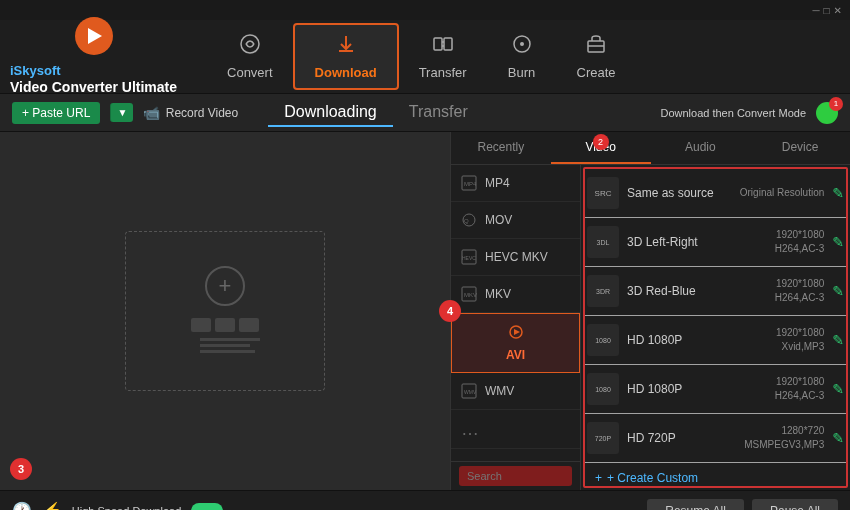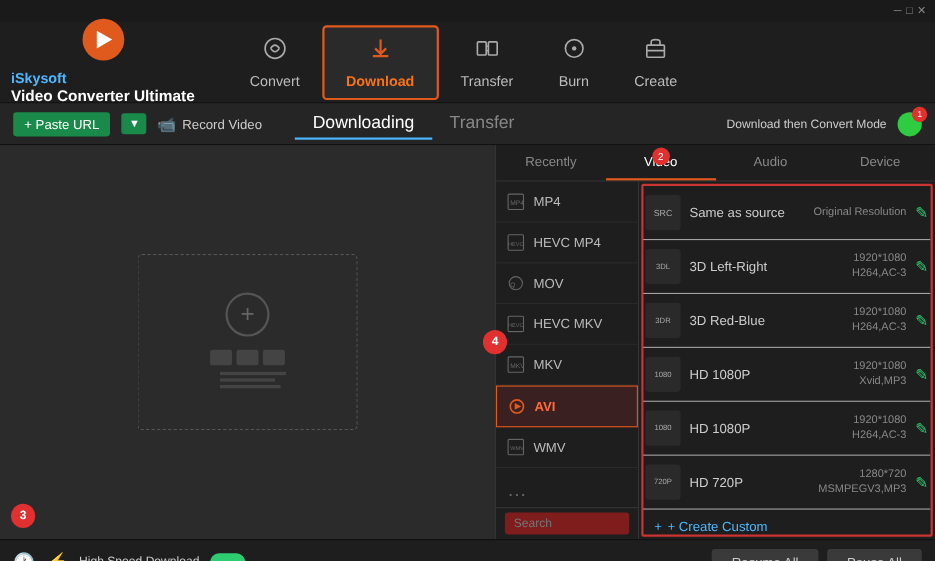--- a/index.html
+++ b/index.html
@@ -47,21 +47,21 @@
     .format-panel { width: 400px; background: #1e1e1e; border-left: 1px solid #333; display: flex; flex-direction: column; }
     .format-tabs { display: flex; border-bottom: 1px solid #333; }
     .format-tab { flex: 1; text-align: center; padding: 8px; font-size: 12px; color: #888; cursor: pointer; border-bottom: 2px solid transparent; }
     .format-tab.active { color: #fff; border-bottom: 2px solid #e05a1e; }
     .format-tab.numbered { position: relative; }
     .format-tab .tab-num { position: absolute; top: 2px; left: 50%; margin-left: -8px; width: 16px; height: 16px; background: #e03030; border-radius: 50%; color: #fff; font-size: 9px; display: flex; align-items: center; justify-content: center; }
 
     
     .format-body { display: flex; flex: 1; overflow: hidden; }
     .format-item { display: flex; align-items: center; gap: 8px; padding: 10px 10px; font-size: 12px; color: #bbb; cursor: pointer; border-bottom: 1px solid #2a2a2a; }
-    .format-item.highlighted { background: #3a2020; color: #ff6b35; border: 1px solid #e05a1e; }
+    .format-item.highlighted { background: #3a2020; color: #ff6b35; border: 1px solid #e05a1e; flex-direction: column; }
     .search-box { padding: 4px 8px; border-top: 1px solid #333; }
     .search-box input { width: 100%; background: #7f1d1d; border: none; color: #ccc; padding: 4px 8px; font-size: 11px; border-radius: 3px; outline: none; }
 
     
     .format-details { flex: 1; overflow-y: auto; border: 2px solid #cc3333; border-radius: 2px; margin: 2px; }
     .detail-row { display: flex; align-items: center; padding: 8px 2px; border-bottom: 1px solid #a3a3a3; cursor: pointer; }
     .detail-icon { width: 32px; height: 32px; background: #333; border-radius: 3px; display: flex; align-items: center; justify-content: center; font-size: 10px; color: #888; margin-right: 8px; flex-shrink: 0; }
     .detail-name { font-size: 12px; color: #ccc; flex: 1; }
     .detail-specs { font-size: 10px; color: #888; text-align: right; margin-right: 8px; line-height: 1.4; }
     .edit-icon { color: #2ecc71; font-size: 14px; }
@@ -221,27 +221,20 @@
         <div style="flex:1; overflow-y:auto;">
           <div class="format-item">
             <svg width="16" height="16" viewBox="0 0 16 16" fill="none">
                 <rect x="1" y="1" width="14" height="14" rx="1" stroke="#666" stroke-width="1" fill="none"></rect>
                 <text x="3" y="11" font-size="6" fill="#666">MP4</text>
               </svg>
             <span>MP4</span>
           </div>
           <div class="format-item">
             <svg width="16" height="16" viewBox="0 0 16 16" fill="none">
-                <rect x="1" y="1" width="14" height="14" rx="1" stroke="#666" stroke-width="1" fill="none"></rect>
-                <text x="1" y="11" font-size="5" fill="#666">HEVC</text>
-              </svg>
-            <span>HEVC MP4</span>
-          </div>
-          <div class="format-item">
-            <svg width="16" height="16" viewBox="0 0 16 16" fill="none">
                 <circle cx="8" cy="8" r="6" stroke="#666" stroke-width="1" fill="none"></circle>
                 <text x="3" y="11" font-size="6" fill="#666">Q</text>
               </svg>
             <span>MOV</span>
           </div>
           <div class="format-item">
             <svg width="16" height="16" viewBox="0 0 16 16" fill="none">
                 <rect x="1" y="1" width="14" height="14" rx="1" stroke="#666" stroke-width="1" fill="none"></rect>
                 <text x="1" y="11" font-size="5" fill="#666">HEVC</text>
               </svg>

